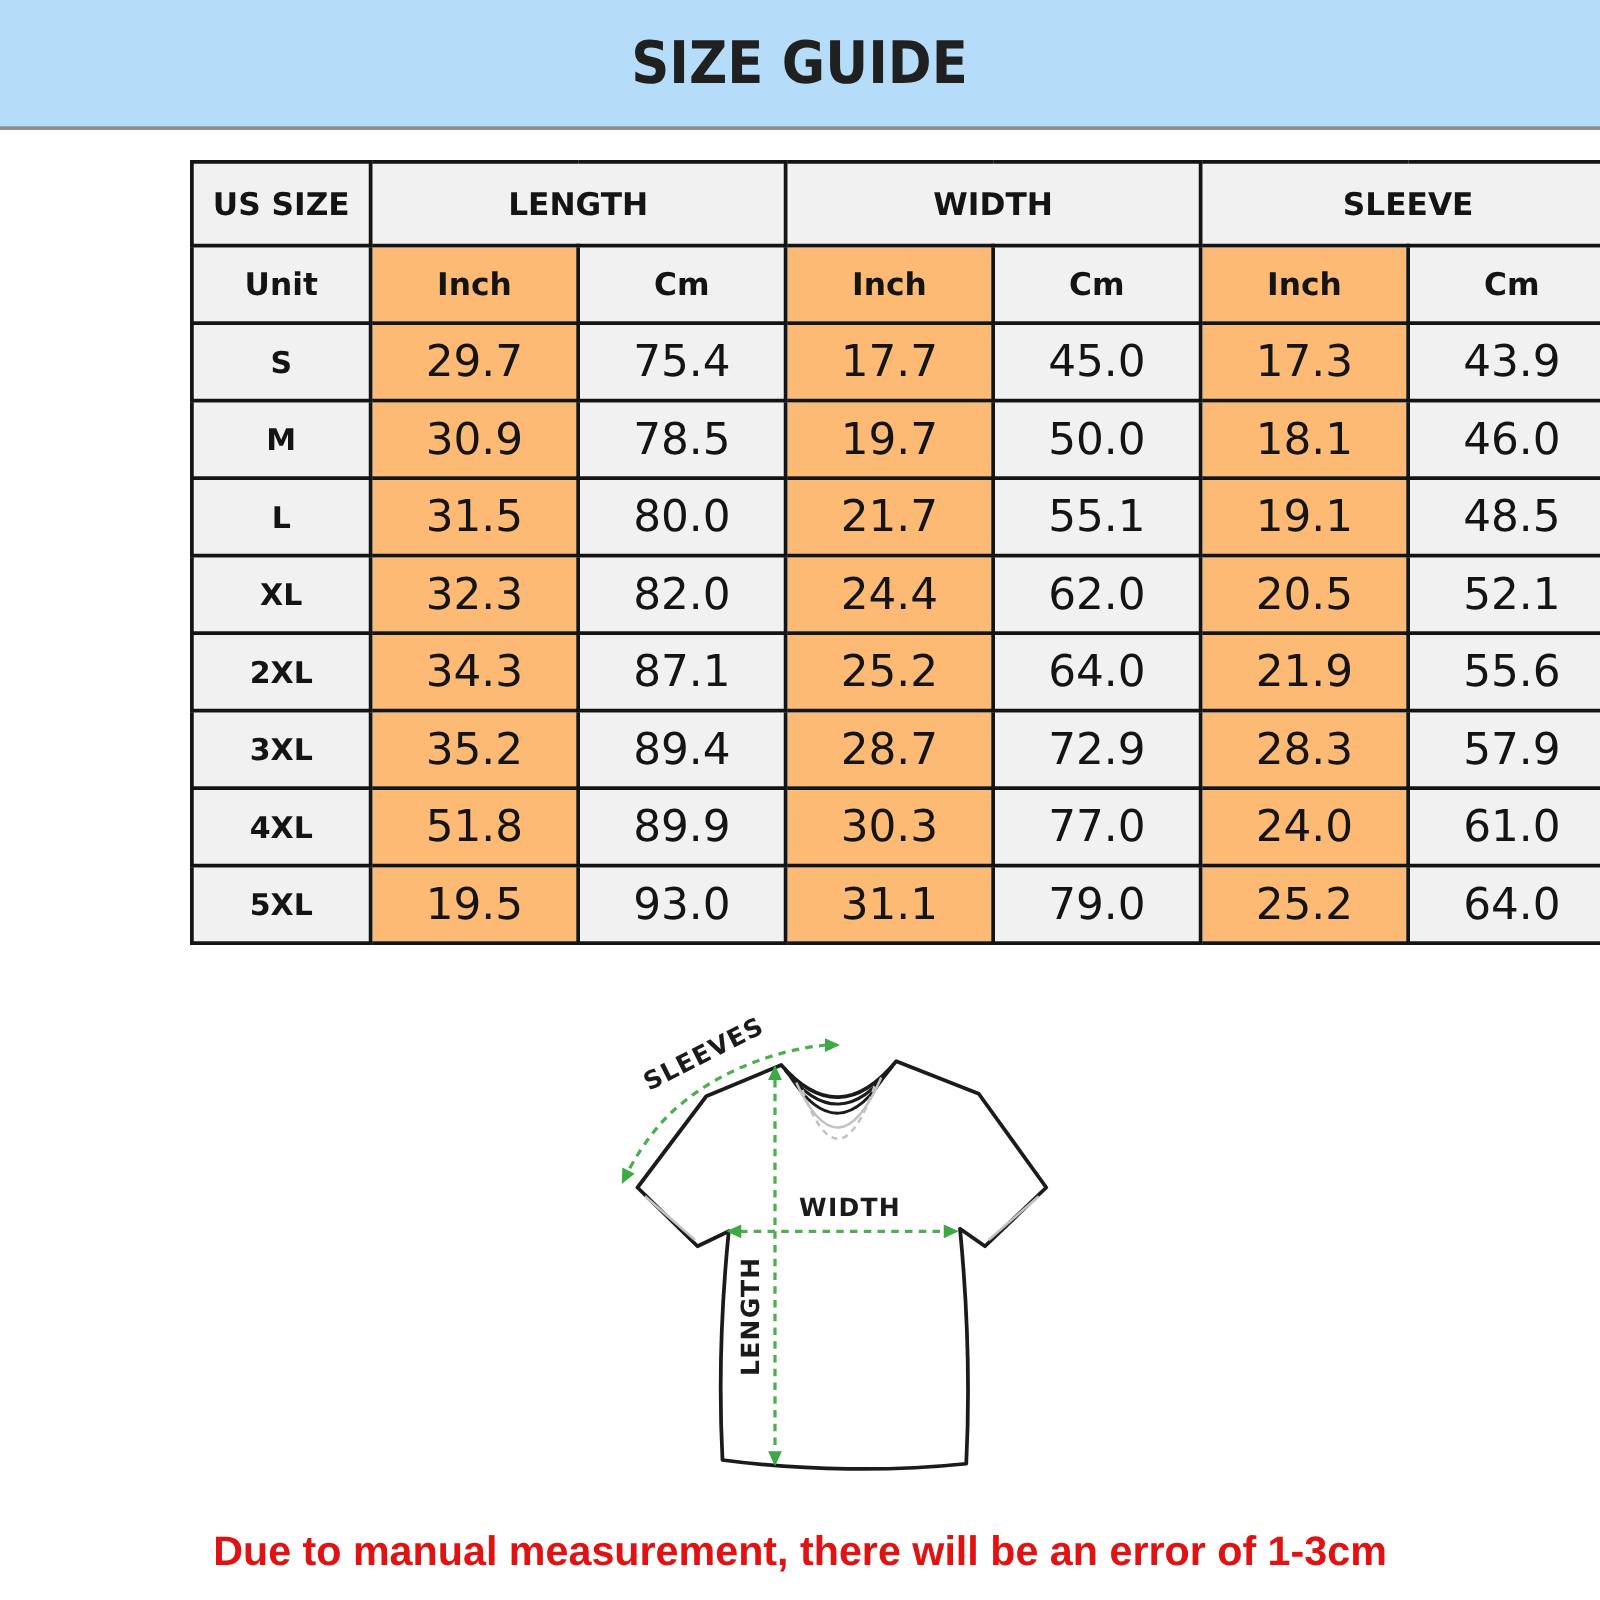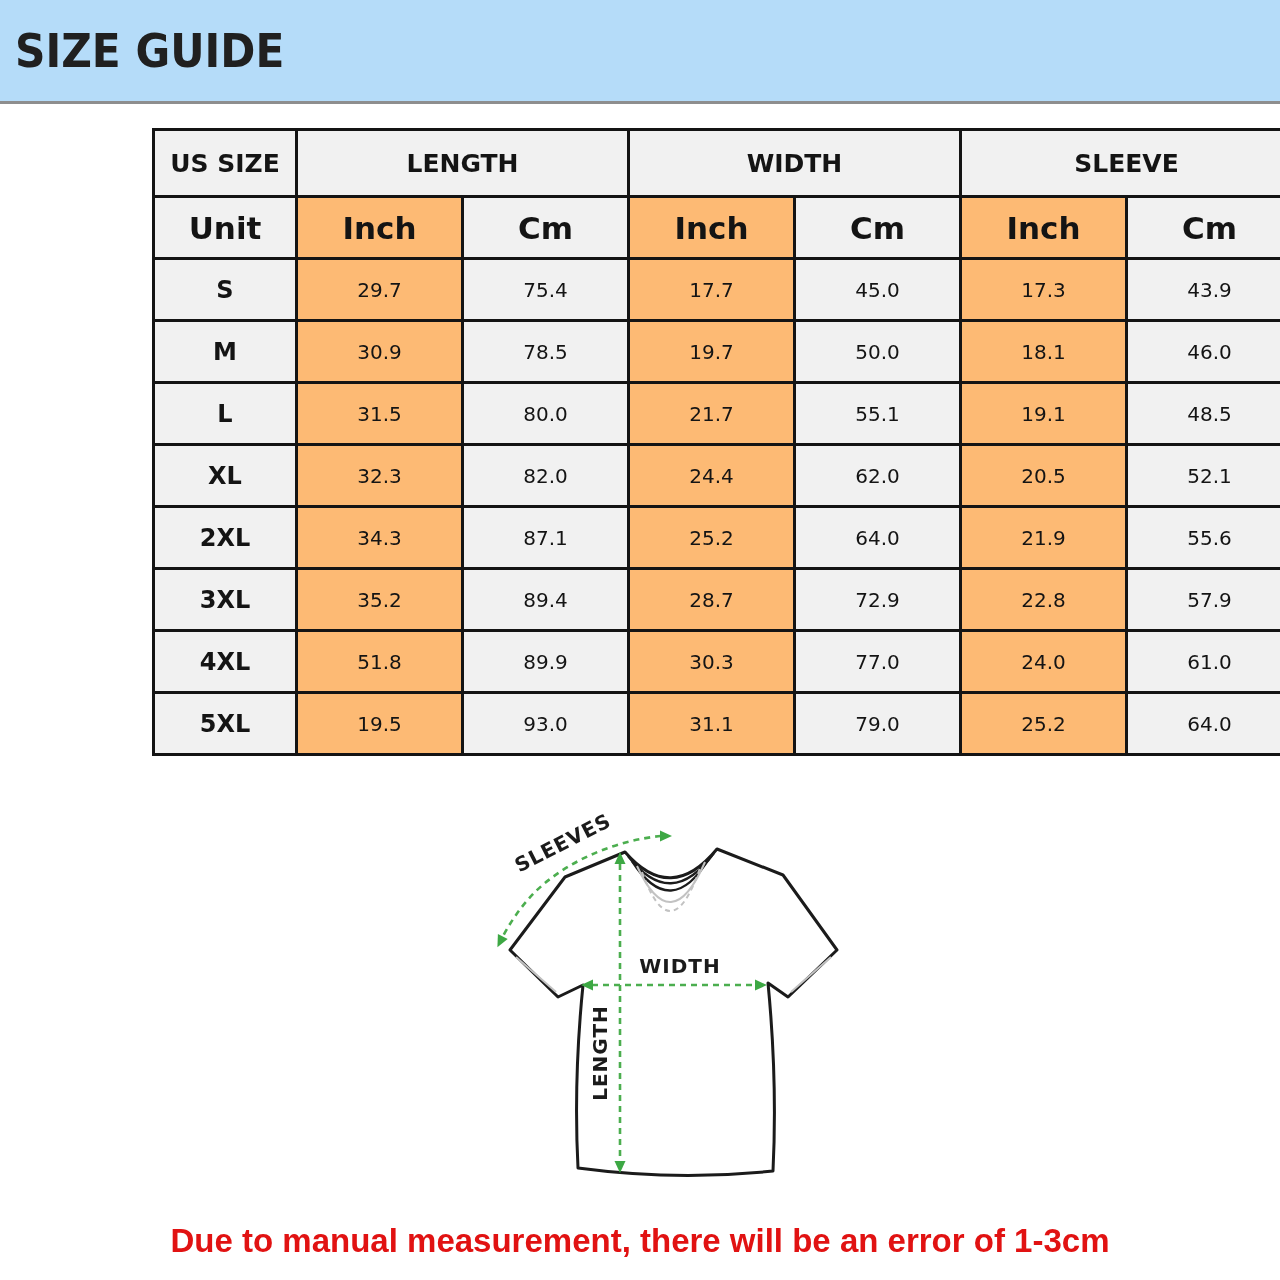--- a/index.html
+++ b/index.html
@@ -1,37 +1,37 @@
 <!DOCTYPE html>
 <html><head>
 <meta charset="utf-8">
 <style>
   html,body{margin:0;padding:0;background:#ffffff;}
   .page{position:relative;width:1280px;height:1280px;background:#ffffff;overflow:hidden;
         font-family:"Liberation Sans",sans-serif;}
 
   
   .banner{position:absolute;left:0;top:0;width:1280px;height:101px;background:#b5dcf9;
-          border-bottom:3px solid #8e8e8e;display:flex;align-items:center;}
+          border-bottom:3px solid #8e8e8e;display:flex;align-items:center;justify-content:center;}
   .banner .title{font-family:"DejaVu Sans",sans-serif;font-weight:bold;font-size:47px;
           color:#202020;letter-spacing:0px;transform:scaleX(0.9);white-space:nowrap;}
 
   
   table.size-table{position:absolute;left:152px;top:128px;width:1142px;border-collapse:collapse;
           table-layout:fixed;}
   table.size-table td{border:3px solid #141414;text-align:center;vertical-align:middle;
           color:#141414;padding:0;overflow:hidden;}
   tr.r-head td{height:64px;}
   tr.r-std td{height:59px;}
   .gray{background:#f1f1f1;}
   .white{background:#fdba74;}
   .th{font-family:"DejaVu Sans",sans-serif;font-weight:bold;font-size:25px;}
-  .unit{font-family:"DejaVu Sans",sans-serif;font-weight:bold;font-size:31px;}
+  .unit{font-family:"DejaVu Sans",sans-serif;font-weight:bold;font-size:25px;}
   .sizecell{font-family:"DejaVu Sans",sans-serif;font-weight:bold;font-size:24px;}
-  .val{font-family:"DejaVu Sans",sans-serif;font-weight:normal;font-size:20px;}
+  .val{font-family:"DejaVu Sans",sans-serif;font-weight:normal;font-size:35px;}
 
   
   .shirt{position:absolute;left:440px;top:800px;}
   .shirt .body{fill:#ffffff;stroke:#1b1b1b;stroke-width:3;stroke-linejoin:round;}
   .shirt .rib{fill:none;stroke:#1b1b1b;stroke-width:2.4;}
   .shirt .grayline{fill:none;stroke:#c2c2c2;stroke-width:2;}
   .shirt .dash{stroke-dasharray:5 4;}
   .green line,.green path{stroke:#4cae4f;stroke-width:2.6;fill:none;}
   .dashline{stroke-dasharray:6 5;}
   .green polygon{fill:#3da844;stroke:none;}
@@ -122,21 +122,21 @@
           <td class="val gray">64.0</td>
           <td class="val white">21.9</td>
           <td class="val gray">55.6</td>
         </tr>
         <tr class="r-std">
           <td class="sizecell gray">3XL</td>
           <td class="val white">35.2</td>
           <td class="val gray">89.4</td>
           <td class="val white">28.7</td>
           <td class="val gray">72.9</td>
-          <td class="val white">22.8</td>
+          <td class="val white">28.3</td>
           <td class="val gray">57.9</td>
         </tr>
         <tr class="r-std">
           <td class="sizecell gray">4XL</td>
           <td class="val white">51.8</td>
           <td class="val gray">89.9</td>
           <td class="val white">30.3</td>
           <td class="val gray">77.0</td>
           <td class="val white">24.0</td>
           <td class="val gray">61.0</td>

